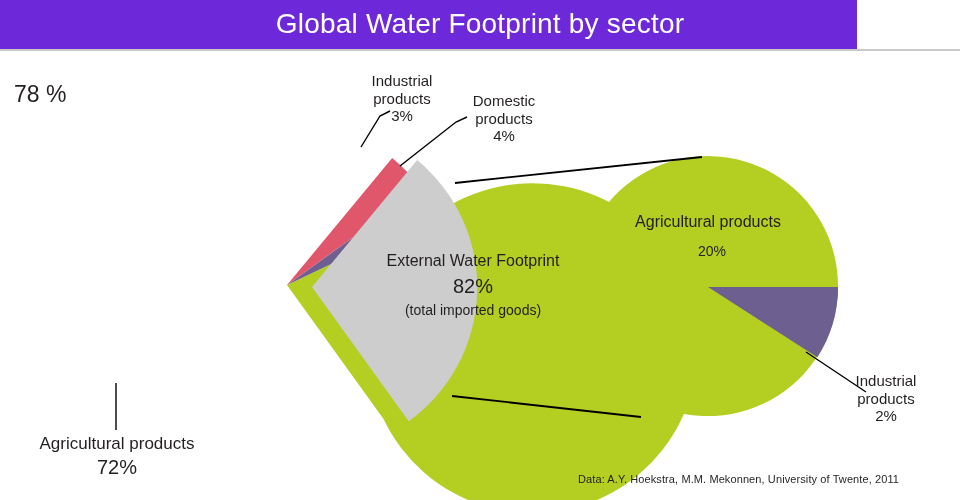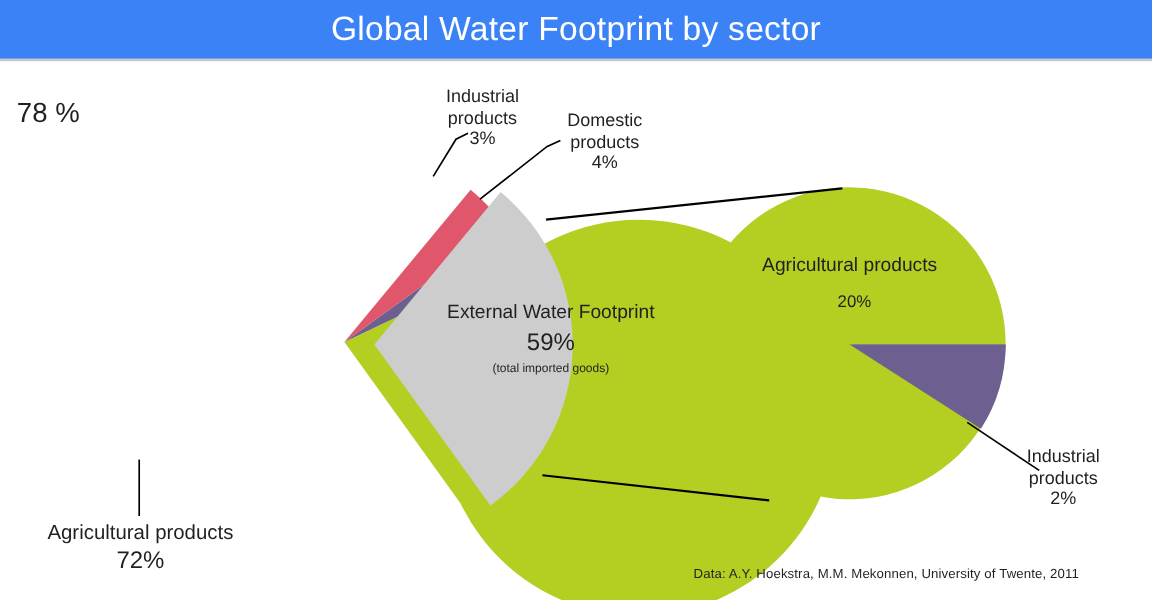--- a/index.html
+++ b/index.html
@@ -18,23 +18,23 @@
   #stage {
     position: relative;
     width: 960px;
     height: 500px;
   }
   
   .titlebar {
     position: absolute;
     left: 0;
     top: 0;
-    width: 960px;
+    width: 857px;
     height: 49px;
-    background: #3b82f6;
+    background: #6d28d9;
     box-sizing: border-box;
   }
   .titlebar-text {
     position: absolute;
     left: 0;
     top: 0;
     width: 960px;
     height: 49px;
     line-height: 47px;
     text-align: center;
@@ -94,21 +94,21 @@
     color: #231f20;
     text-align: center;
   }
   .inner-label .big {
     display: block;
     font-size: 20px;
     margin-top: 4px;
   }
   .inner-label .sub {
     display: block;
-    font-size: 10px;
+    font-size: 14px;
     margin-top: 4px;
   }
 
   .pie2-title {
     font-size: 16px;
     color: #231f20;
     text-align: center;
   }
   .pie2-pct {
     font-size: 14px;
@@ -177,23 +177,23 @@
     <span>products</span>
     <span class="pct">3%</span>
   </div>
 
   <div class="lbl callout center" style="left:456px; top:92px; width:96px;">
     <span>Domestic</span><br>
     <span>products</span>
     <span class="pct">4%</span>
   </div>
 
-  <div class="lbl inner-label center" style="left:349px; top:252px; width:220px;">
+  <div class="lbl inner-label center" style="left:363px; top:252px; width:220px;">
     <span>External Water Footprint</span>
-    <span class="big">59%</span>
+    <span class="big">82%</span>
     <span class="sub">(total imported goods)</span>
   </div>
 
   <div class="lbl bottom-label center" style="left:6px; top:434px; width:222px;">
     <span>Agricultural products</span>
     <span class="pct">72%</span>
   </div>
 
   <div class="lbl pie2-title" style="left:608px; top:213px; width:200px;">Agricultural products</div>
   <div class="lbl pie2-pct" style="left:672px; top:243px; width:80px;">20%</div>

